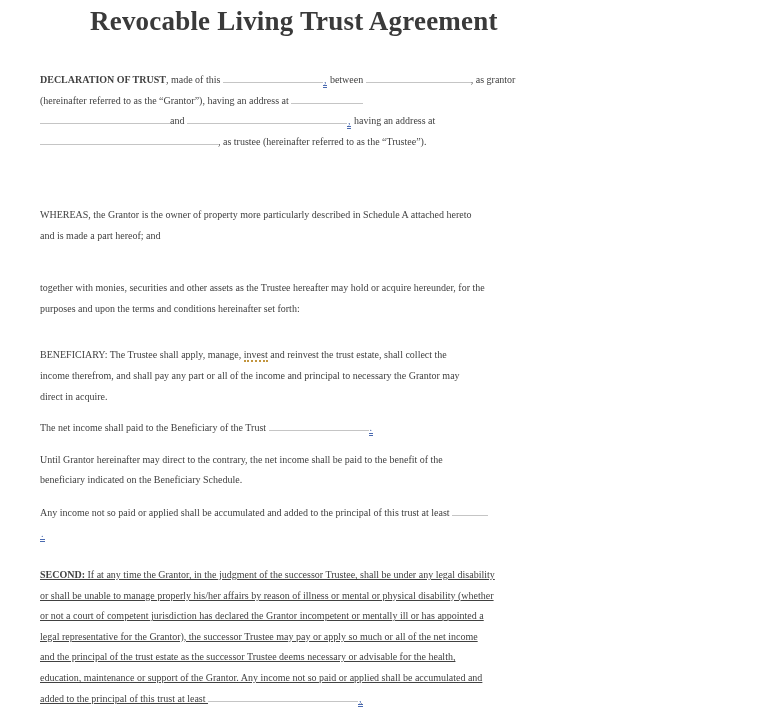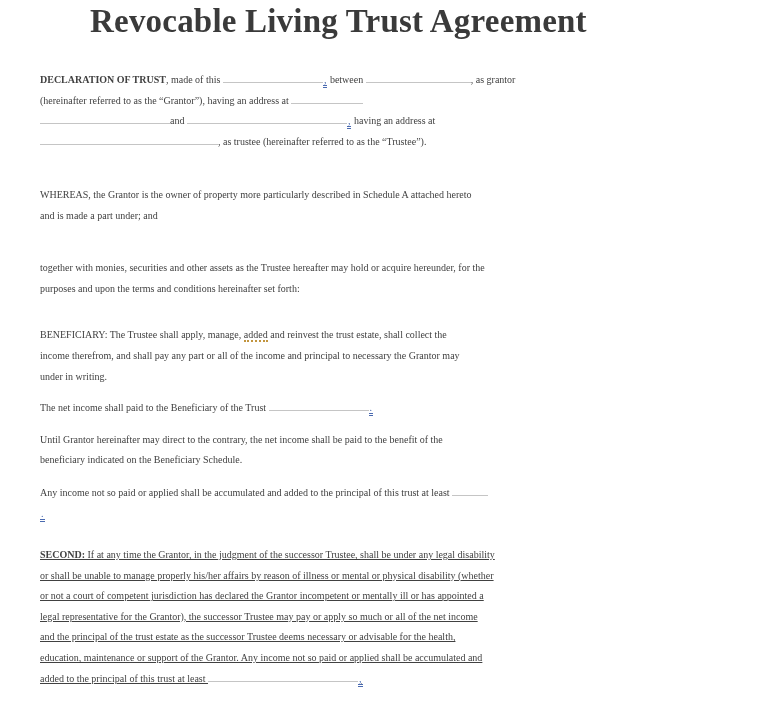--- a/index.html
+++ b/index.html
@@ -11,36 +11,36 @@
     -webkit-font-smoothing:antialiased;
   }
   .page {
     position:relative;
     width:768px; height:709px;
     background:#ffffff;
     overflow:hidden;
   }
   .doc-title {
     margin:4px 0 0 90px;
-    font-size:33px;
+    font-size:27px;
     line-height:34px;
     font-weight:600;
     color:#3a3a3a;
     letter-spacing:0.2px;
   }
   .content {
     margin:32px 0 0 40px;
     width:700px;
     font-size:10px;
     line-height:20.6px;
     text-align:left;
   }
   .para { white-space:normal; }
   .para-declaration    { margin-top:0; }
-  .para-whereas-owner  { margin-top:33px; }
+  .para-whereas-owner  { margin-top:53px; }
   .para-whereas-desires{ margin-top:11px; }
   .para-beneficiary    { margin-top:26px; }
   .para-until-grantor  { margin-top:11px; }
   .para-net-income     { margin-top:11px; }
   .para-any-income     { margin-top:12px; }
   .para-second         { margin-top:21px;text-decoration:underline; }
   .seg-bold { font-weight:bold; }
   .seg-blank {
     display:inline-block;
     height:0.72em;
@@ -54,21 +54,21 @@
   }
   .seg-miss { border-bottom:2px dotted #c2953f; }
 </style>
 </head>
 <body>
 
 <div class="page">
   <h1 class="doc-title">Revocable Living Trust Agreement</h1>
   <div class="content">
       <div class="para para-declaration"><span class="seg-bold">DECLARATION OF TRUST</span><span>, made of this </span><span class="seg-blank" style="width: 100px;"></span><span class="seg-mark">,</span><span> between </span><span class="seg-blank" style="width: 105px;"></span><span>, as grantor</span><br><span>(hereinafter referred to as the “Grantor”), having an address at </span><span class="seg-blank" style="width: 72px;"></span><br><span class="seg-blank" style="width: 130px;"></span><span>and </span><span class="seg-blank" style="width: 160px;"></span><span class="seg-mark">,</span><span> having an address at</span><br><span class="seg-blank" style="width: 178px;"></span><span>, as trustee (hereinafter referred to as the “Trustee”).</span></div>
-      <div class="para para-whereas-owner"><span>WHEREAS, the Grantor is the owner of property more particularly described in Schedule A attached hereto</span><br><span>and is made a part under; and</span></div>
+      <div class="para para-whereas-owner"><span>WHEREAS, the Grantor is the owner of property more particularly described in Schedule A attached hereto</span><br><span>and is made a part hereof; and</span></div>
       <div class="para para-whereas-desires"><br><span>together with monies, securities and other assets as the Trustee hereafter may hold or acquire hereunder, for the</span><br><span>purposes and upon the terms and conditions hereinafter set forth:</span></div>
-      <div class="para para-beneficiary"><span>BENEFICIARY: The Trustee shall apply, manage, </span><span class="seg-miss">added</span><span> and reinvest the trust estate, shall collect the</span><br><span>income therefrom, and shall pay any part or all of the income and principal to necessary the Grantor may</span><br><span>under in writing.</span></div>
+      <div class="para para-beneficiary"><span>BENEFICIARY: The Trustee shall apply, manage, </span><span class="seg-miss">invest</span><span> and reinvest the trust estate, shall collect the</span><br><span>income therefrom, and shall pay any part or all of the income and principal to necessary the Grantor may</span><br><span>direct in acquire.</span></div>
       <div class="para para-net-income"><span>The net income shall paid to the Beneficiary of the Trust </span><span class="seg-blank" style="width: 100px;"></span><span class="seg-mark">.</span></div>
       <div class="para para-until-grantor"><span>Until Grantor hereinafter may direct to the contrary, the net income shall be paid to the benefit of the</span><br><span>beneficiary indicated on the Beneficiary Schedule.</span></div>
       <div class="para para-any-income"><span>Any income not so paid or applied shall be accumulated and added to the principal of this trust at least </span><span class="seg-blank" style="width: 36px;"></span><br><span class="seg-mark">.</span></div>
       <div class="para para-second"><span class="seg-bold">SECOND:</span><span> If at any time the Grantor, in the judgment of the successor Trustee, shall be under any legal disability</span><br><span>or shall be unable to manage properly his/her affairs by reason of illness or mental or physical disability (whether</span><br><span>or not a court of competent jurisdiction has declared the Grantor incompetent or mentally ill or has appointed a</span><br><span>legal representative for the Grantor), the successor Trustee may pay or apply so much or all of the net income</span><br><span>and the principal of the trust estate as the successor Trustee deems necessary or advisable for the health,</span><br><span>education, maintenance or support of the Grantor. Any income not so paid or applied shall be accumulated and</span><br><span>added to the principal of this trust at least </span><span class="seg-blank" style="width: 150px;"></span><span class="seg-mark">,</span></div>
     </div>
 </div>
 
 </body></html>

